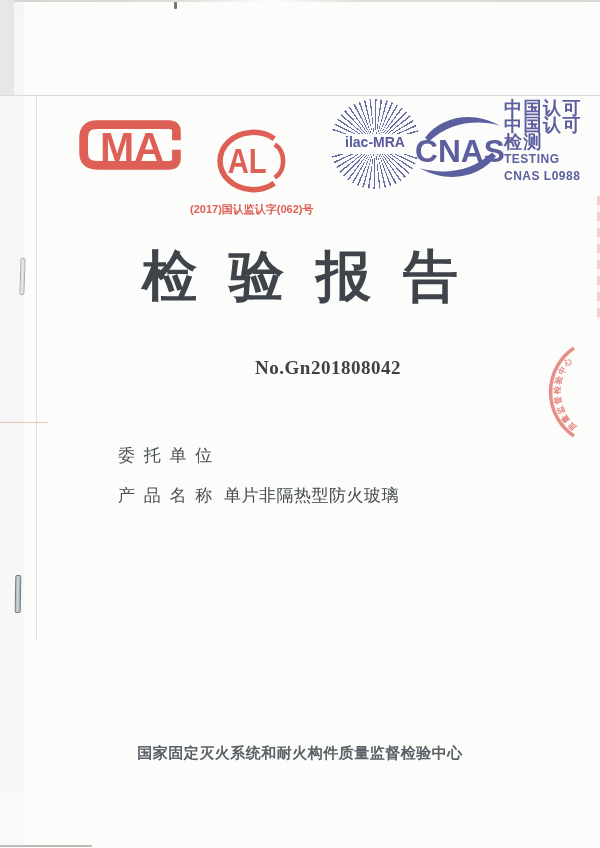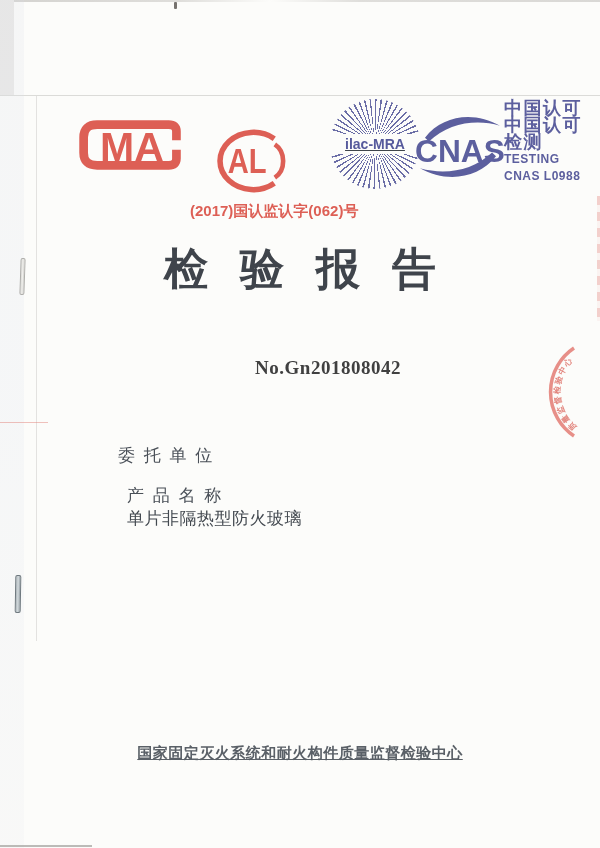--- a/index.html
+++ b/index.html
@@ -29,48 +29,48 @@
   .staple { position:absolute; border-radius:2px; }
   .staple-1 { left:20px; top:258px; width:5px; height:37px; transform:rotate(2deg);
     background:linear-gradient(90deg,#d6d5d1,#efeeea,#c9c8c4); border:1px solid #a3a29e; opacity:.85; }
   .staple-2 { left:15px; top:575px; width:6px; height:38px; transform:rotate(1deg);
     background:linear-gradient(90deg,#aeb7bb,#d3dadd,#97a1a6); border:1px solid #6e787e; }
 
   
   .cma-group { position:absolute; left:68px; top:116px; width:126px; text-align:center; }
   .cma-number { margin-top:2px; font-size:15px; font-weight:bold; letter-spacing:1px; color:#dd5f55; }
   .cal-group { position:absolute; left:190px; top:124px; width:116px; text-align:center; }
-  .cal-caption { margin-top:0px; font-size:15px; font-weight:bold; color:#dd5f55; white-space:nowrap; }
+  .cal-caption { margin-top:0px; font-size:11px; font-weight:bold; color:#dd5f55; white-space:nowrap; }
   .ilac-seal { position:absolute; left:330px; top:99px; width:90px; height:90px; border-radius:50%;
     background:repeating-conic-gradient(#6a6da6 0deg 2deg, rgba(255,255,255,0) 2deg 7.2deg); }
   .ilac-band { position:absolute; left:-3px; right:-3px; top:35px; height:20px; background:#fcfcfa;
-    display:flex; align-items:center; justify-content:center;text-decoration:underline; }
+    display:flex; align-items:flex-start; justify-content:center; }
   .ilac-label { font-size:14px; font-weight:bold; color:#565a9c; }
   .cnas-logo { position:absolute; left:413px; top:110px; }
   .cnas-text { position:absolute; left:504px; top:100px; line-height:17px; color:#5c5f9e; font-weight:bold; }
   .cnas-text .zh { font-size:18px; letter-spacing:1.5px; }
   .cnas-text .en { font-size:12px; letter-spacing:.5px; }
 
   
   .title { position:absolute; top:240px; left:0; width:100%; text-align:center;
-    font-size:44px; font-weight:bold; color:#3f444b;
+    font-size:55px; font-weight:bold; color:#3f444b;
     letter-spacing:32px; padding-left:32px; white-space:nowrap; }
   .report-no { position:absolute; top:357px; left:0; width:100%; text-align:center;
     font-family:"Liberation Serif", serif; font-size:19px; font-weight:bold;
     letter-spacing:.5px; color:#404040;margin-left:28px; }
 
   
   .fields { position:absolute; left:118px; top:444px; }
-  .field-row { display:flex; align-items:baseline; margin-bottom:21px; height:19px;flex-direction:column; }
+  .field-row { display:flex; align-items:baseline; margin-bottom:21px; height:19px; }
   .field-label { width:97px; font-size:17px; color:#4a5058; word-spacing:4px; white-space:nowrap; }
   .field-value { margin-left:9px; font-size:17px; color:#434950; letter-spacing:.5px; white-space:nowrap; }
 
   
   .footer-inst { position:absolute; top:744px; left:0; width:100%; text-align:center;
-    font-size:15px; font-weight:bold; color:#5a6067; letter-spacing:.5px;text-decoration:underline; }
+    font-size:15px; font-weight:bold; color:#5a6067; letter-spacing:.5px; }
 
   
   .stamp { position:absolute; right:0; top:315px; }
 </style>
 </head>
 <body>
 
 <div class="top-edge-line"></div>
 <div class="speck"></div>
 <div class="topleft-patch"></div>

